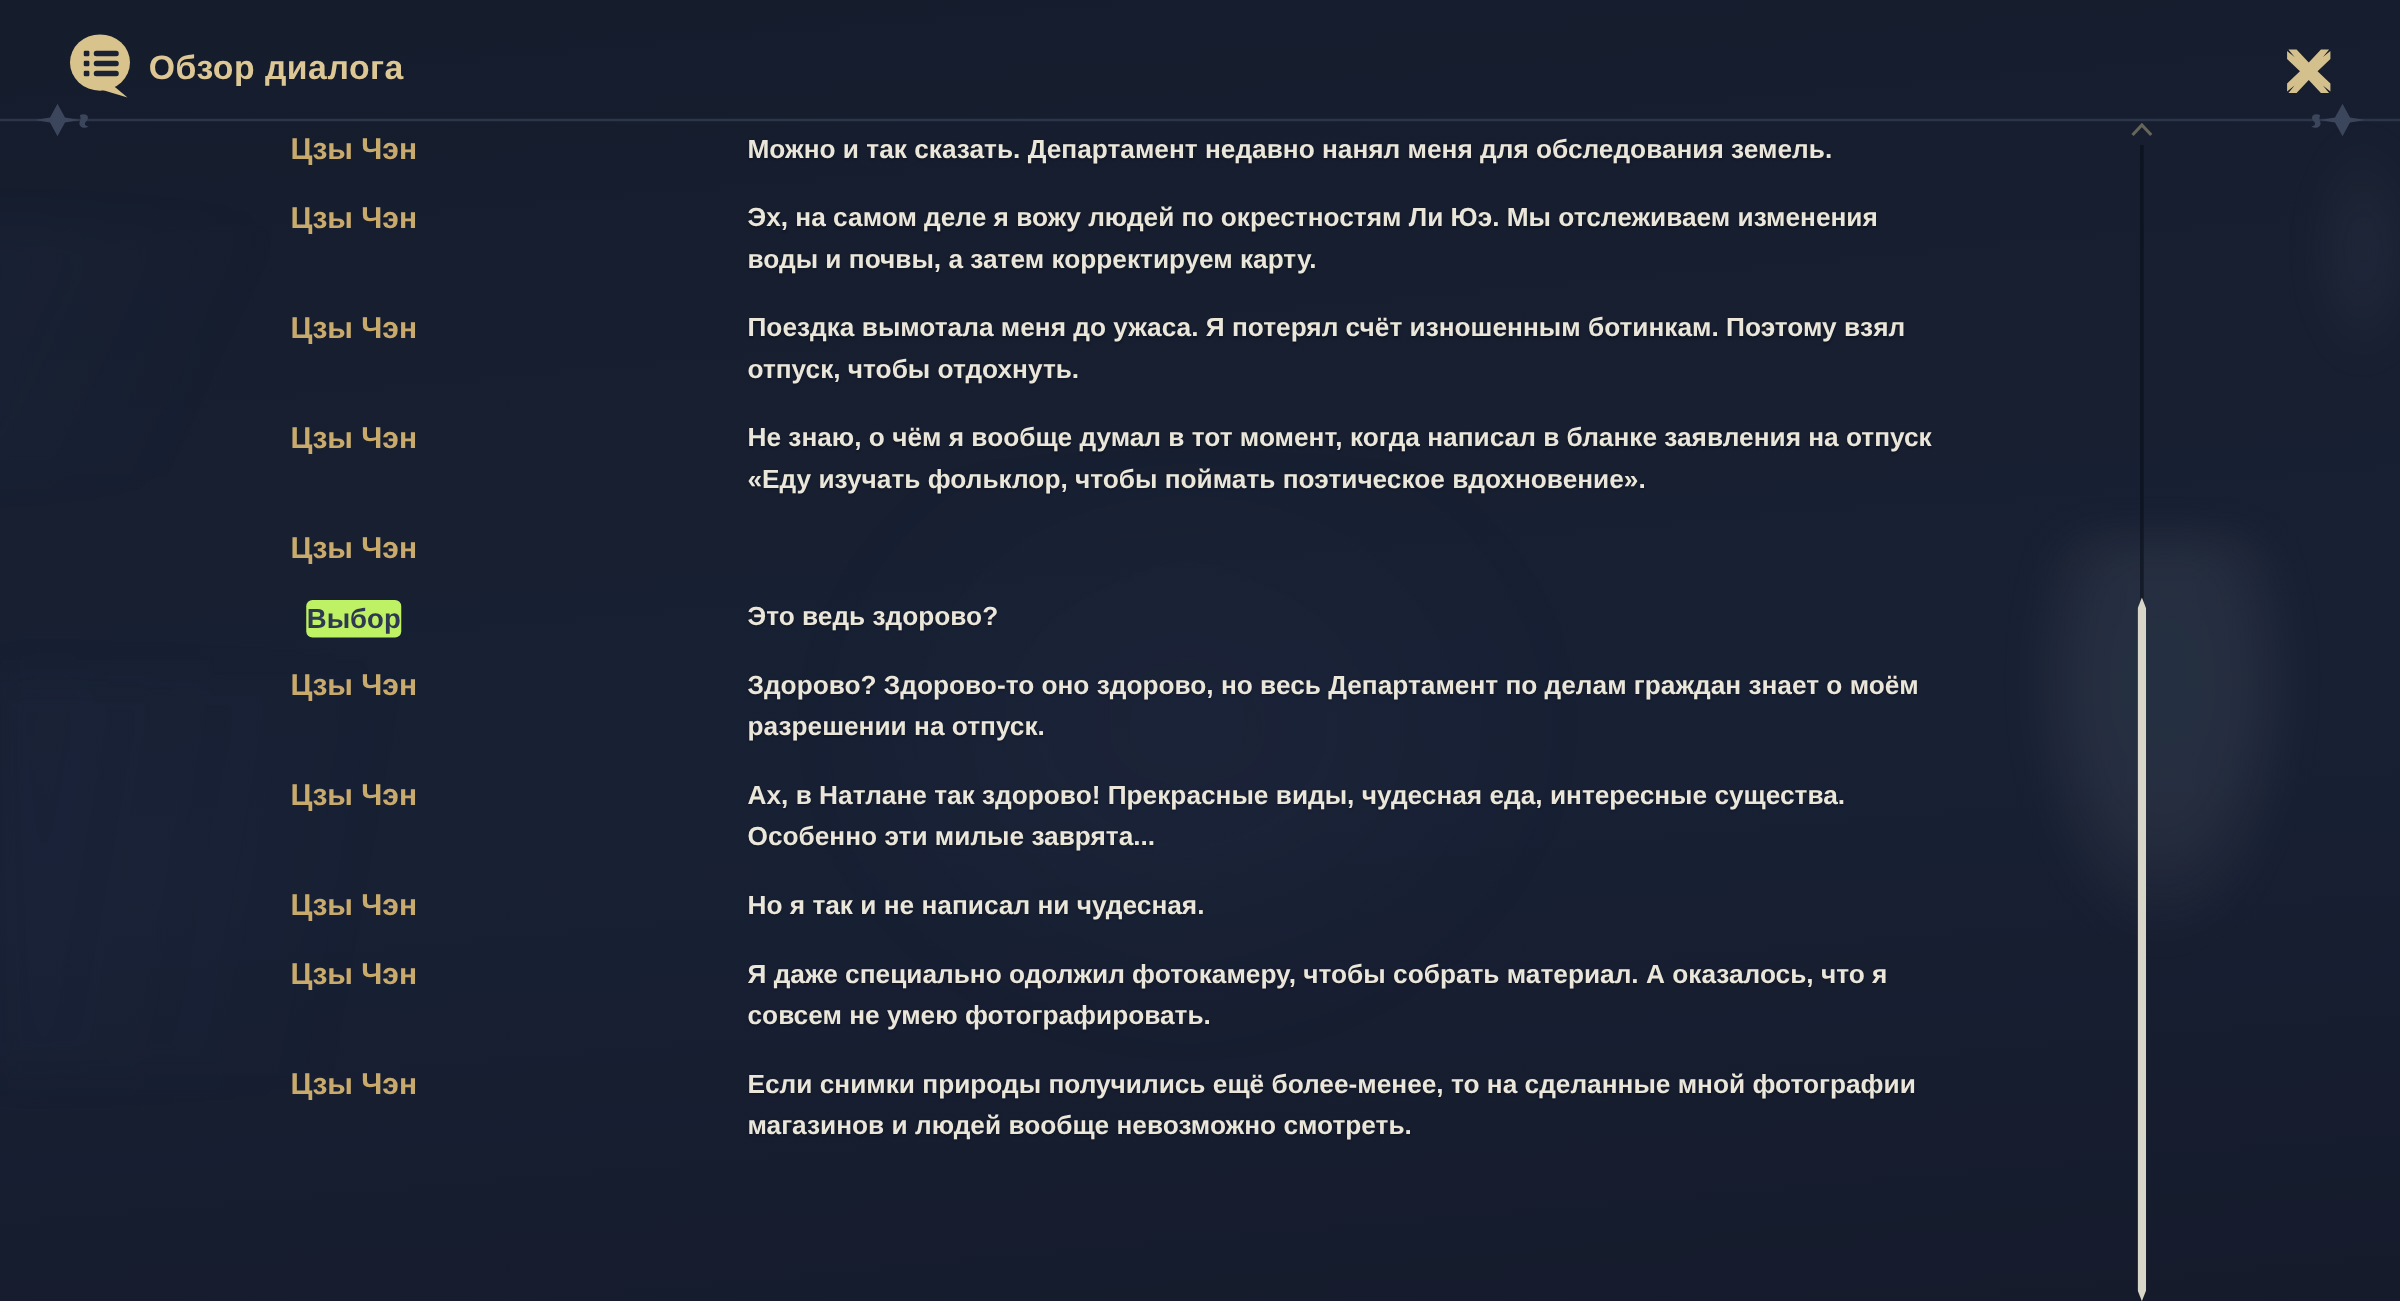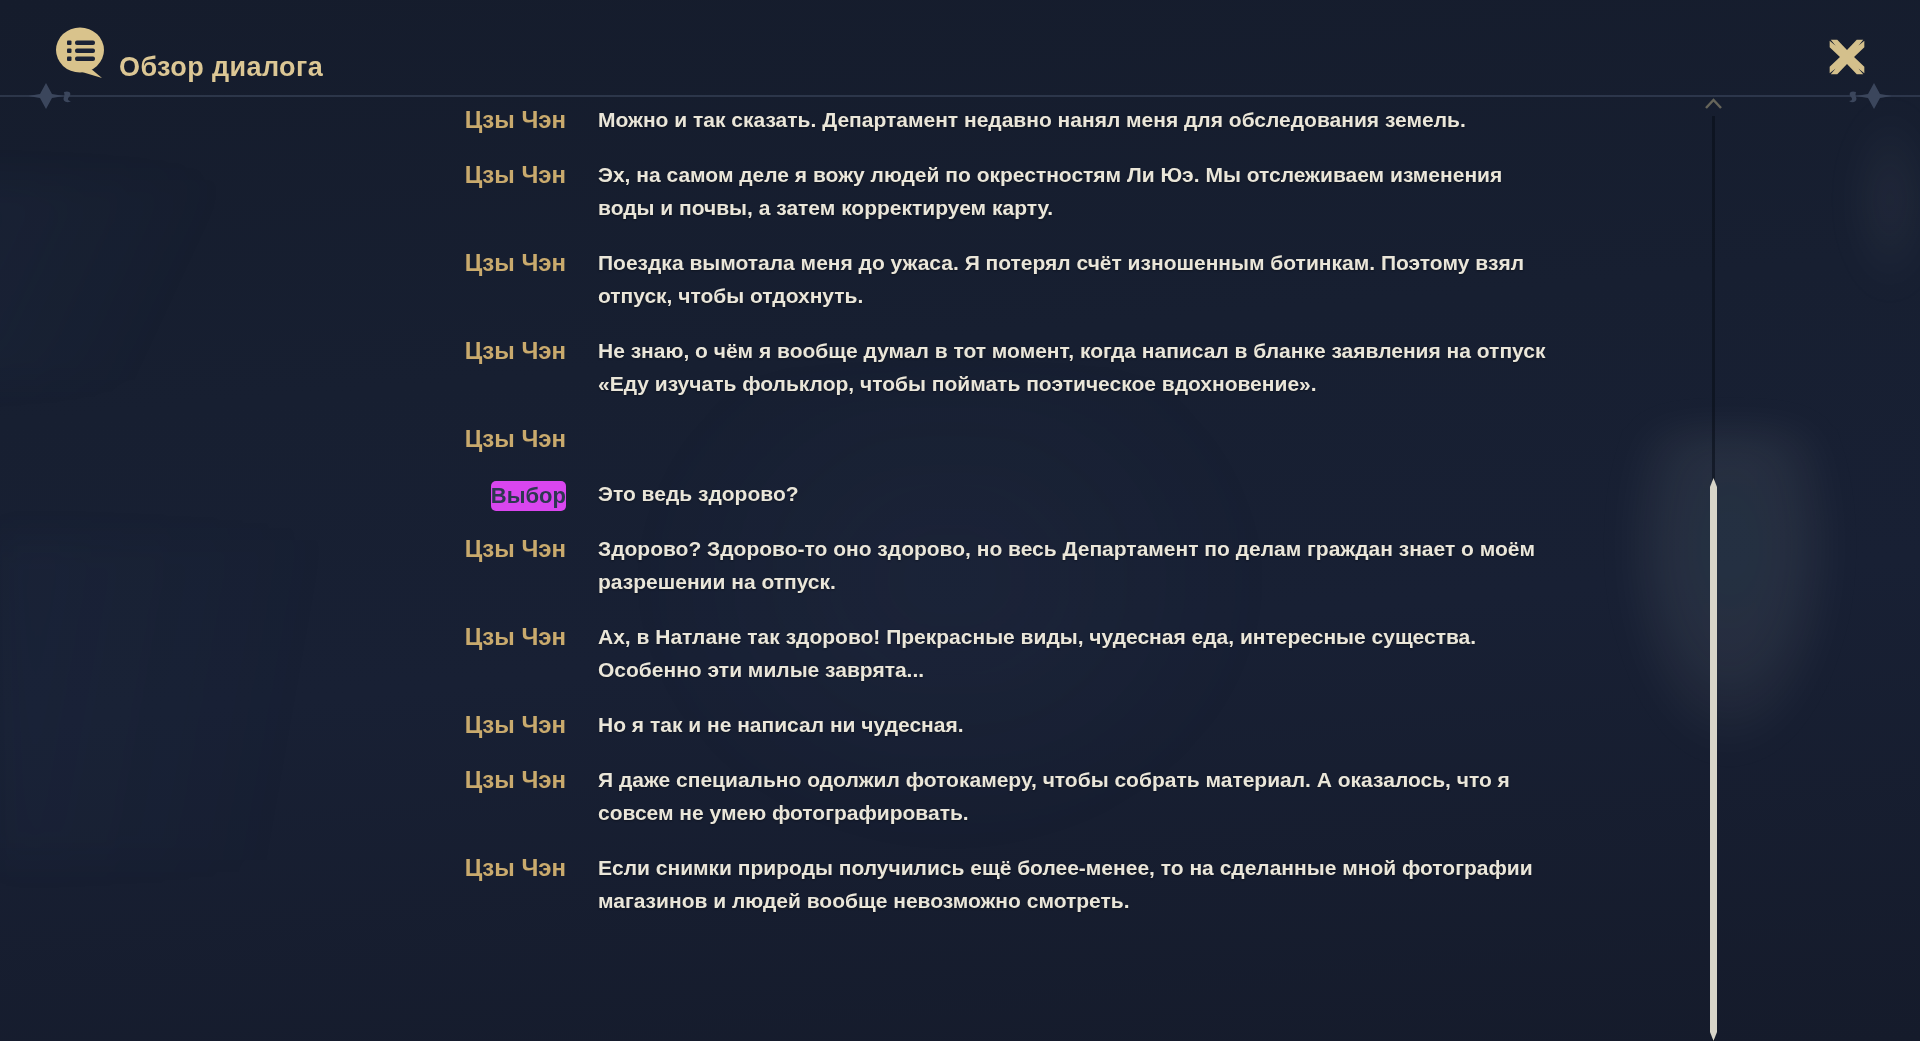--- a/index.html
+++ b/index.html
@@ -19,39 +19,39 @@
   .bg-steps{left:-40px;top:180px;width:360px;height:200px;
     background:linear-gradient(115deg,rgba(70,110,160,.06),transparent 60%);}
   .bg-mid{left:600px;top:380px;width:700px;height:500px;
     background:radial-gradient(ellipse at 50% 40%,rgba(90,110,150,.05),transparent 65%);}
   .bg-lowleft{left:0px;top:540px;width:420px;height:320px;
     background:linear-gradient(100deg,rgba(60,95,140,.05),transparent 70%);}
 
   
   .header{position:absolute;left:0;top:0;width:1920px;height:96px;}
   .bubble-icon{position:absolute;left:52px;top:25px;width:58px;height:54px;}
-  .page-title{position:absolute;left:119px;top:13px;height:108px;display:flex;align-items:center;
+  .page-title{position:absolute;left:119px;top:0;height:108px;display:flex;align-items:center;
     color:#dcc795;font-size:27px;letter-spacing:.4px;}
   .close-btn{position:absolute;left:1818px;top:28px;width:58px;height:60px;cursor:pointer;
     display:flex;align-items:center;justify-content:center;background:none;border:none;padding:0;}
 
   
   .divider-line{position:absolute;left:0;top:95px;width:1920px;height:2px;
     background:rgba(82,94,122,.38);}
   .ornament{position:absolute;top:81px;width:62px;height:30px;}
   .ornament.left{left:24px;}
   .ornament.right{left:1834px;transform:scaleX(-1);}
 
   
   .dialogue-list{position:absolute;left:0;top:103px;width:1920px;}
   .row{display:flex;align-items:flex-start;margin-bottom:22px;}
-  .speaker-cell{width:566px;flex:none;text-align:right;
+  .speaker-cell{width:566px;flex:none;text-align:center;
     color:#c9aa6d;font-size:24px;line-height:33px;}
   .speaker-cell .choice-badge{
-    display:inline-block;background:#d946ef;color:#2e3851;
+    display:inline-block;background:#bef264;color:#2e3851;
     font-size:22px;line-height:26px;padding:2px 0 2px;border-radius:5px;
     position:relative;top:1px;}
   .text-cell{margin-left:32px;width:960px;
     color:#eae6d9;font-size:21px;line-height:33px;
     text-shadow:0 1px 2px rgba(0,0,0,.35);}
 
   
   .scroll-track{position:absolute;left:1712px;top:116px;width:3px;height:925px;
     background:rgba(8,12,22,.55);}
   .scroll-up{position:absolute;left:1704px;top:97px;width:19px;height:14px;}

